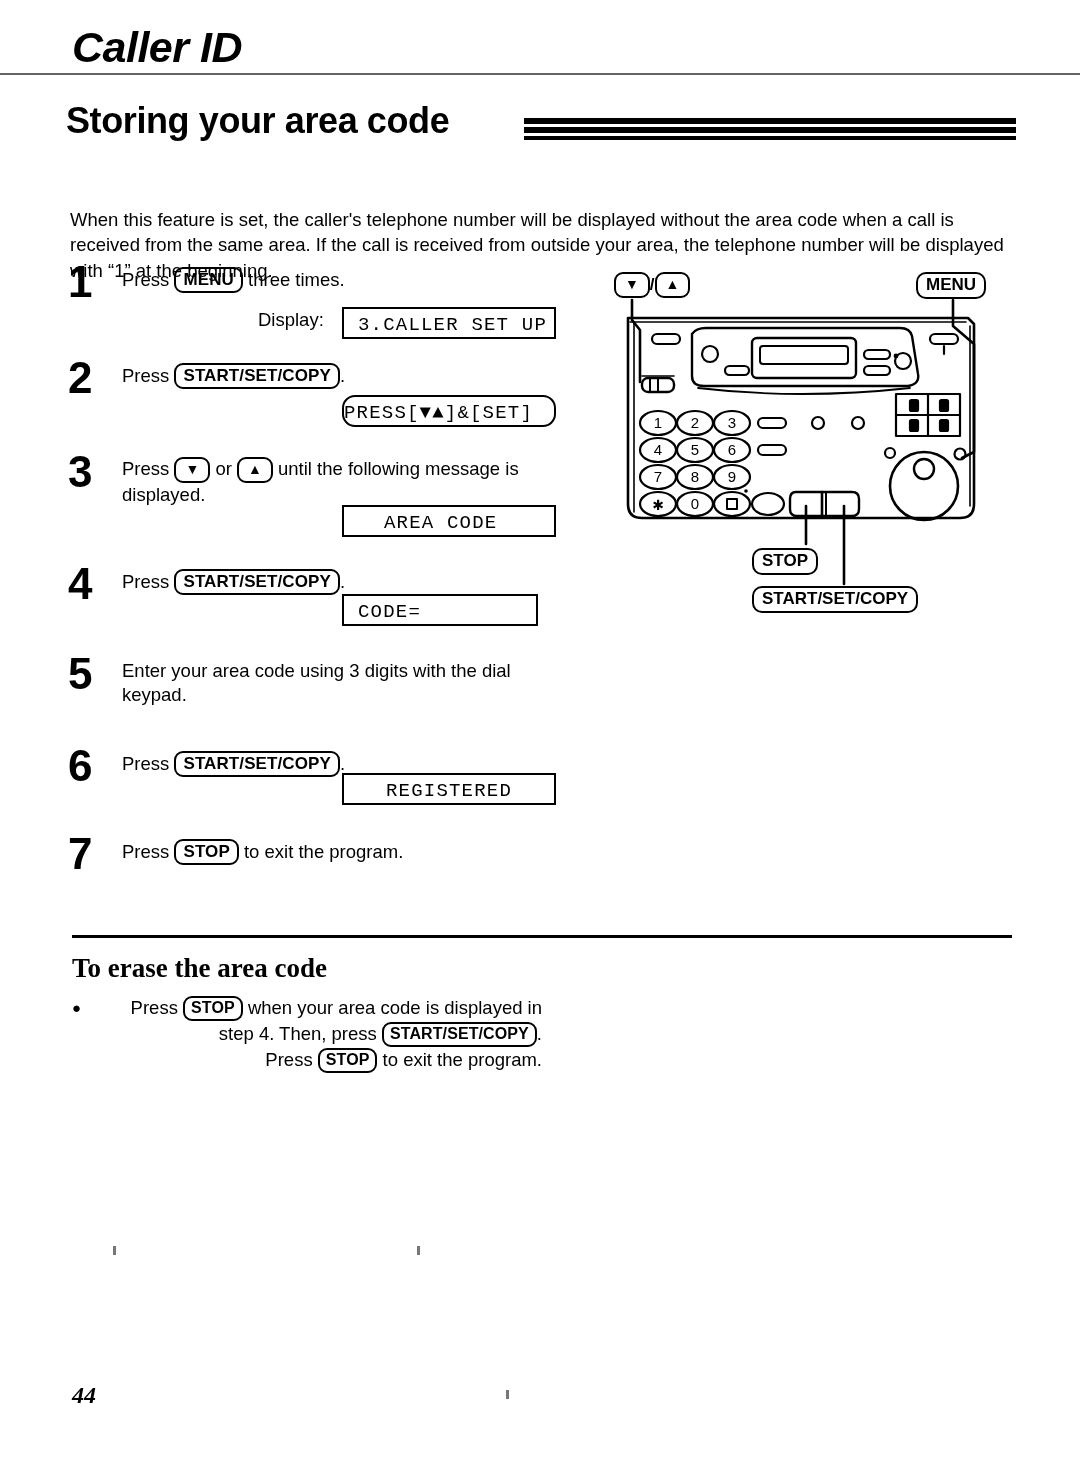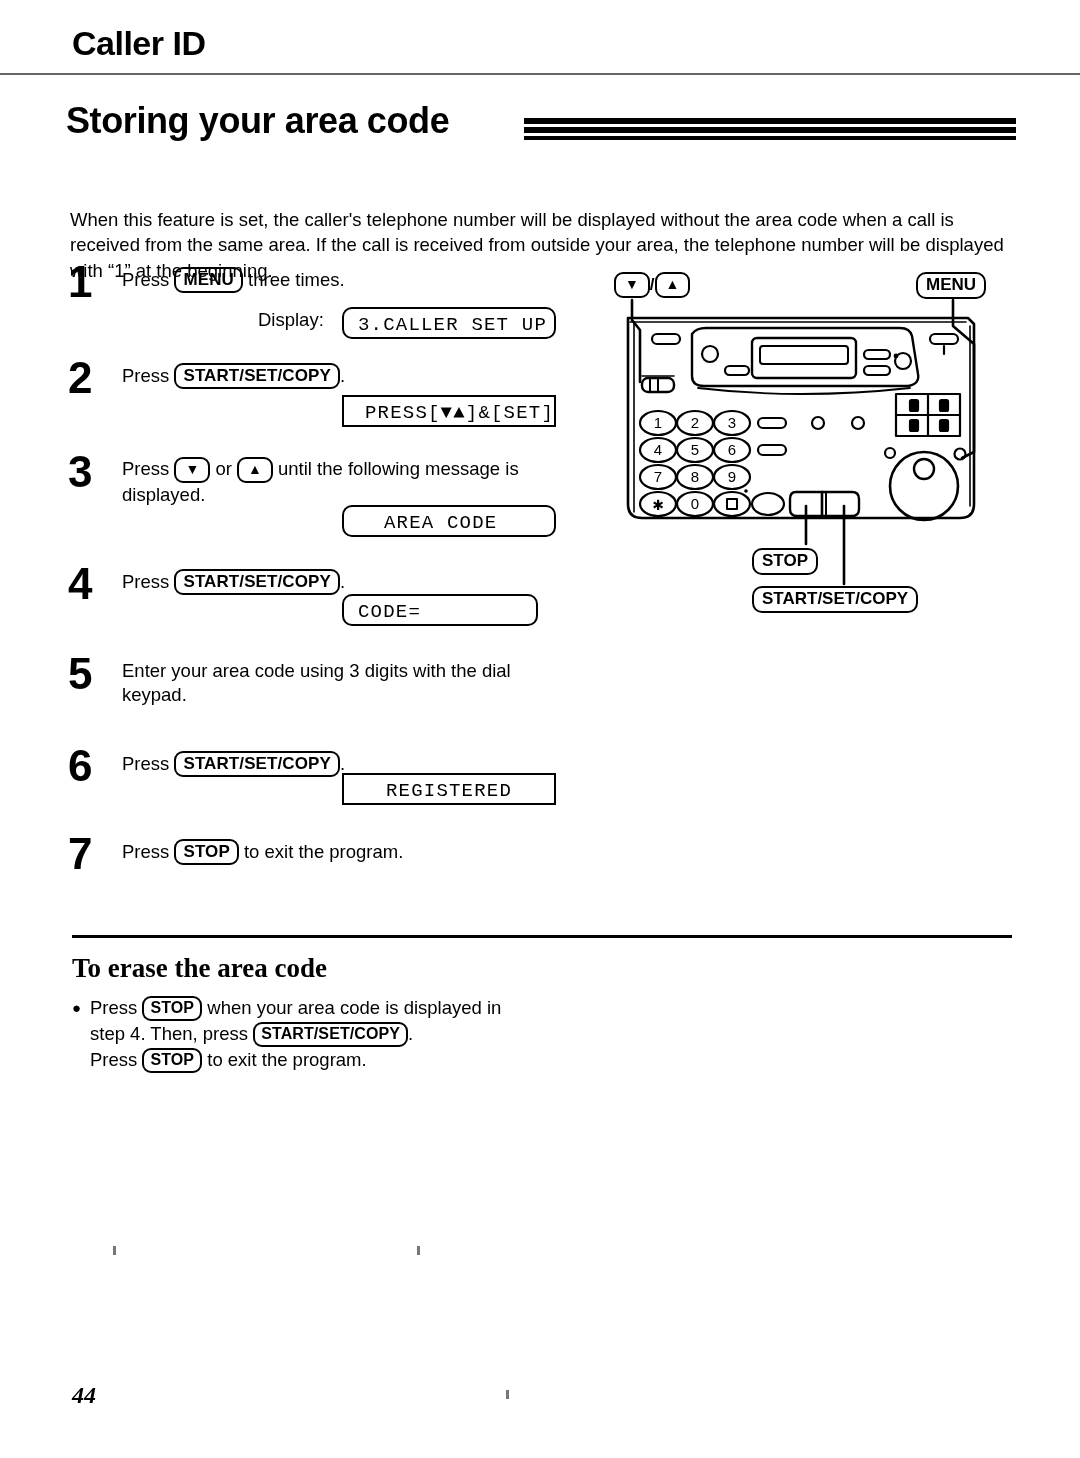--- a/index.html
+++ b/index.html
@@ -14,24 +14,25 @@
     font-family: "Liberation Sans", sans-serif;
     color: #000000;
     overflow: hidden;
   }
 
   
   #chapter-title {
     position: absolute;
     left: 72px;
     top: 26px;
-    font-size: 34px;
+    font-size: 43px;
     font-weight: bold;
     letter-spacing: -0.5px;
     line-height: 1;
+    font-style: italic;
   }
   #header-rule {
     position: absolute;
     left: 0px;
     top: 73px;
     width: 1080px;
     height: 2px;
     background: #2a2a2a;
     opacity: 0.72;
   }
@@ -138,22 +139,22 @@
     border: 2px solid #000;
     background: #fff;
     height: 32px;
     line-height: 32px;
     font-family: "Liberation Mono", "DejaVu Sans Mono", monospace;
     font-size: 19px;
     letter-spacing: 1.2px;
     white-space: nowrap;
     box-sizing: border-box;
   }
-  .lcd.pad-l  { padding-left: 14px; border-radius: 10px; }
-  .lcd.center { text-align: right; }
+  .lcd.pad-l  { padding-left: 14px; }
+  .lcd.center { text-align: left; border-radius: 13px; }
   .lcd.right  { text-align: right; padding-right: 42px; }
 
   #display-label {
     position: absolute;
     left: 258px;
     top: 308px;
     font-size: 18.5px;
     line-height: 24px;
   }
 
@@ -183,21 +184,21 @@
     font-size: 18.5px;
     line-height: 26px;
   }
   #erase-body .bullet {
     position: absolute;
     left: 0px;
     top: 2px;
     font-size: 15px;
     line-height: 22px;
   }
-  #erase-body .lines { margin-left: 18px; }
+  #erase-body .lines { margin-left: 18px; text-align: right; }
 
   
   #page-number {
     position: absolute;
     left: 72px;
     top: 1382px;
     font-size: 24px;
     font-style: italic;
     font-weight: bold;
     font-family: "Liberation Serif", serif;

